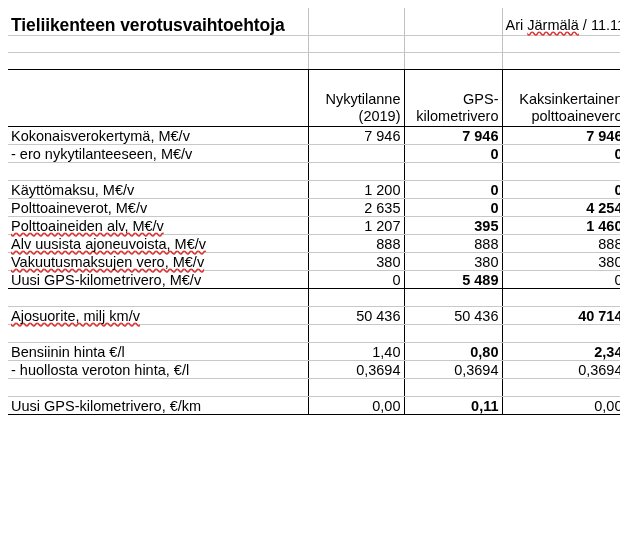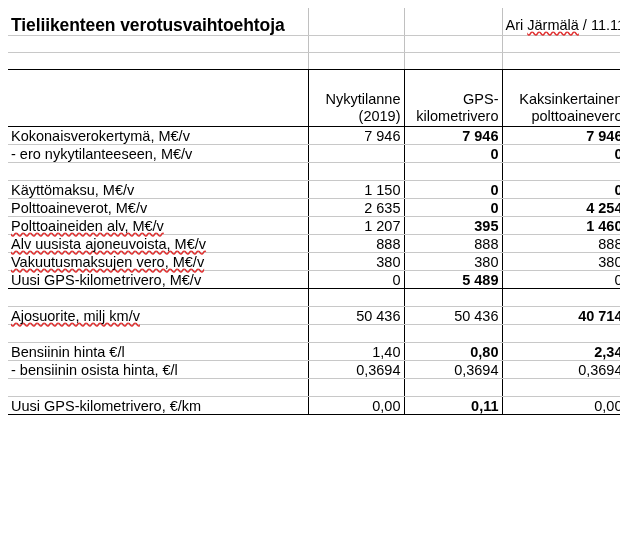--- a/index.html
+++ b/index.html
@@ -155,21 +155,21 @@
       <tr class="blank-row">
         <td class="label br-strong"></td>
         <td class="num br-strong"></td>
         <td class="num br-strong"></td>
         <td class="num br-strong"></td>
       </tr>
 
 
       <tr>
         <td class="label br-strong">Käyttömaksu, M€/v</td>
-        <td class="num br-strong">1 150</td>
+        <td class="num br-strong">1 200</td>
         <td class="num br-strong bold">0</td>
         <td class="num br-strong bold">0</td>
       </tr>
 
       <tr>
         <td class="label br-strong">Polttoaineverot, M€/v</td>
         <td class="num br-strong">2 635</td>
         <td class="num br-strong bold">0</td>
         <td class="num br-strong bold">4 254</td>
       </tr>
@@ -227,21 +227,21 @@
       <tr>
         <td class="label br-strong">Bensiinin hinta €/l</td>
         <td class="num br-strong">1,40</td>
         <td class="num br-strong bold">0,80</td>
         <td class="num br-strong bold">2,34</td>
       </tr>
 
 
 
       <tr>
-        <td class="label br-strong"> - bensiinin osista hinta, €/l</td>
+        <td class="label br-strong"> - huollosta veroton hinta, €/l</td>
         <td class="num br-strong">0,3694</td>
         <td class="num br-strong">0,3694</td>
         <td class="num br-strong">0,3694</td>
       </tr>
 
       <tr class="blank-row">
         <td class="label br-strong"></td>
         <td class="num br-strong"></td>
         <td class="num br-strong"></td>
         <td class="num br-strong"></td>

